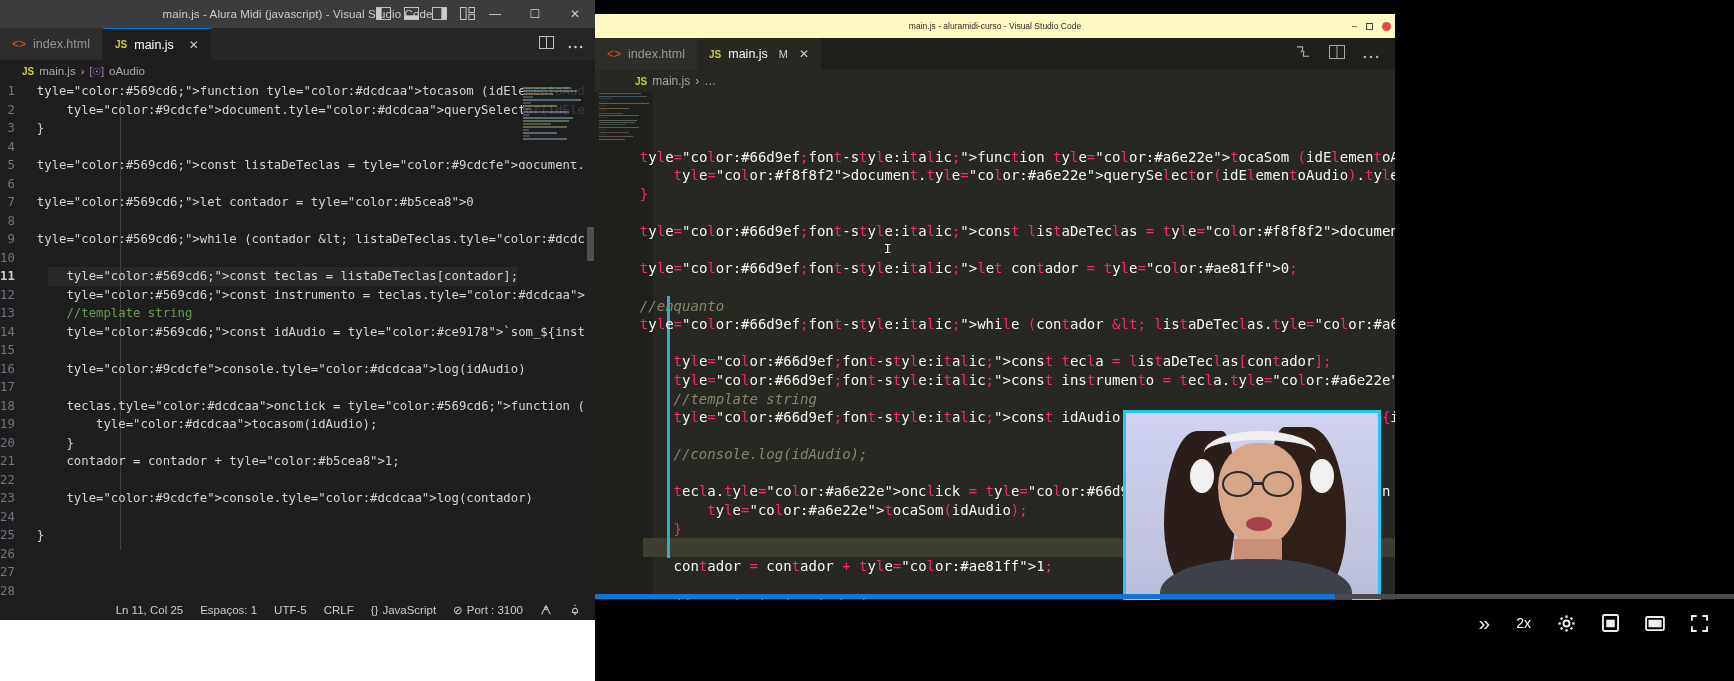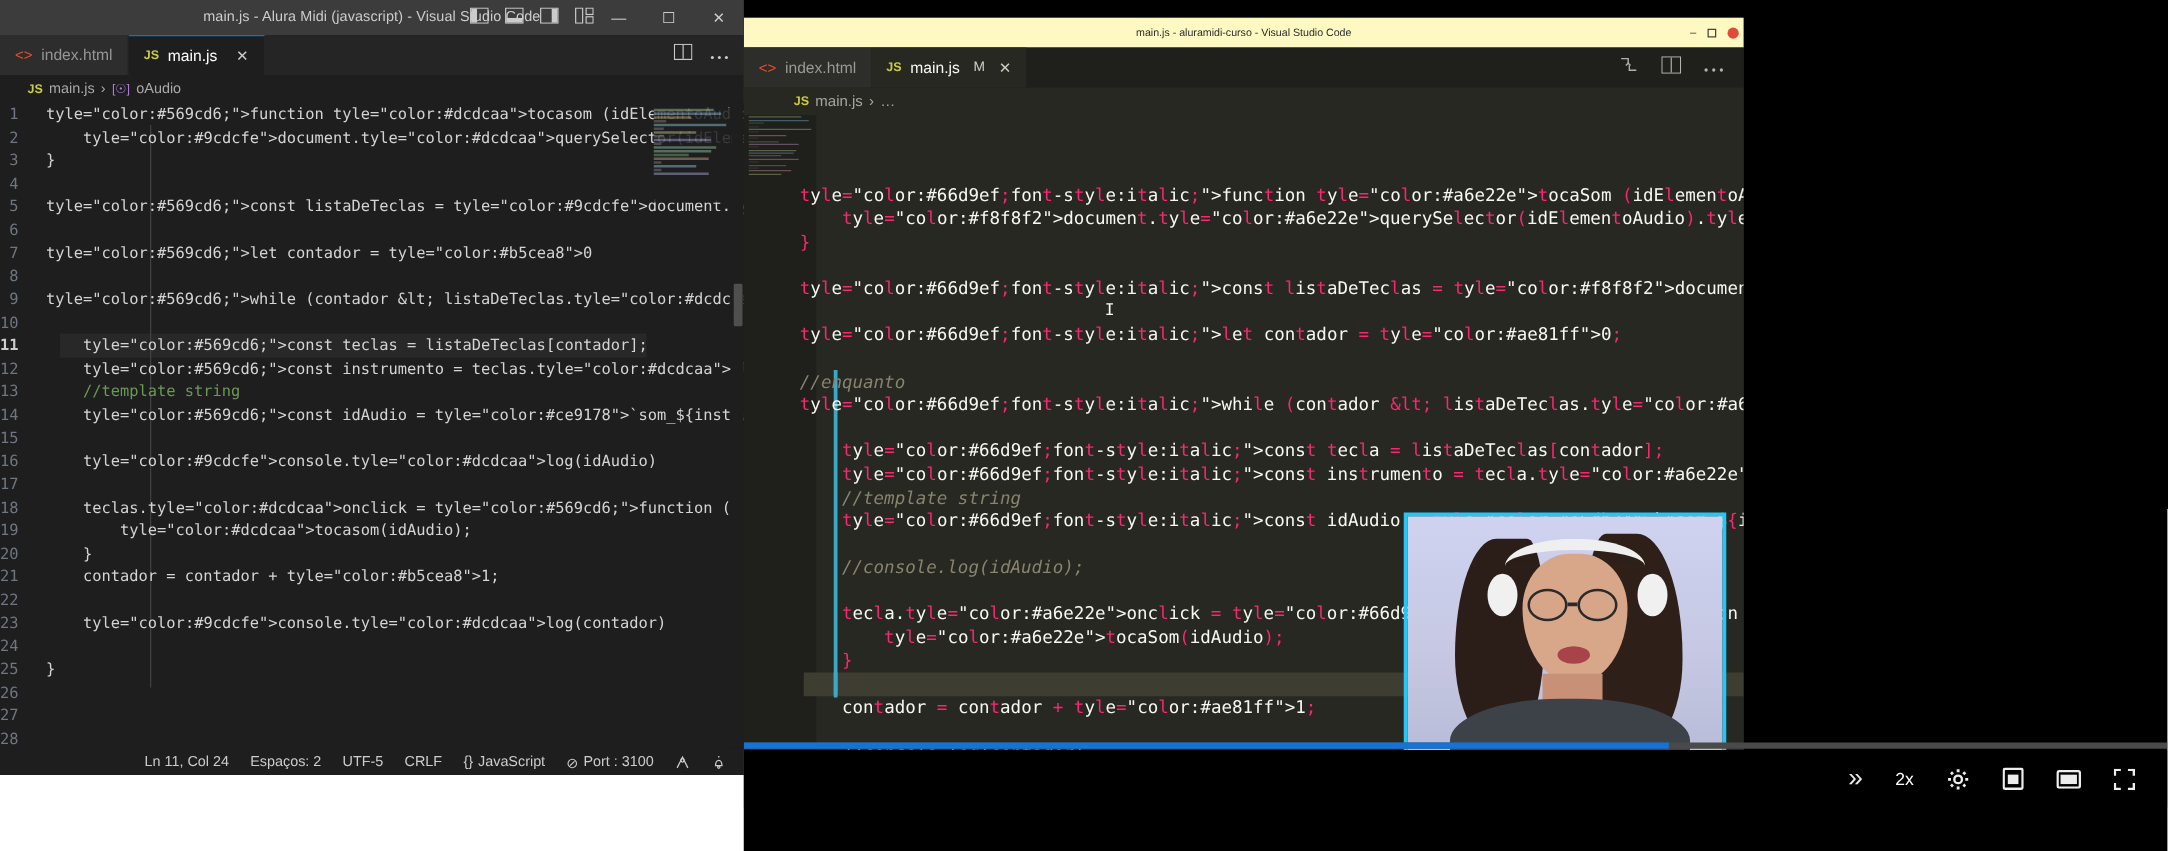--- a/index.html
+++ b/index.html
@@ -273,22 +273,22 @@
         <i style="width:6px;background:#555;"></i>
           <i style="width:34px;background:#5a7a85;"></i>
         <i style="width:6px;background:#555;"></i>
           <i style="width:44px;background:#6a6a8a;"></i>
       </div>
       <div class="l-scrollshadow"></div>
       <div class="l-scrollthumb"></div>
     </div>
 
     <div class="l-statusbar">
-      <span class="seg">Ln 11, Col 24</span>
-      <span class="seg">Espaços: 2</span>
+      <span class="seg">Ln 11, Col 25</span>
+      <span class="seg">Espaços: 1</span>
       <span class="seg">UTF-5</span>
       <span class="seg">CRLF</span>
       <span class="seg">
         <span>{}</span>
         <span>JavaScript</span>
       </span>
       <span class="seg">
         <span>⊘</span>
         <span>Port : 3100</span>
       </span>

